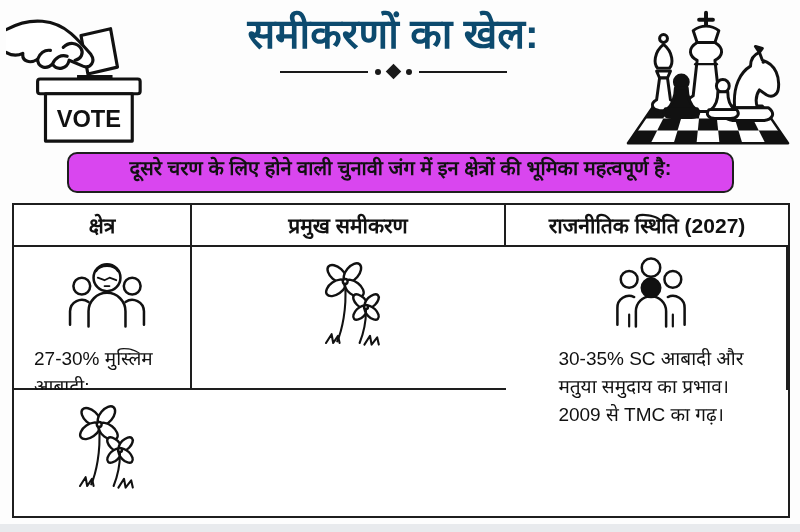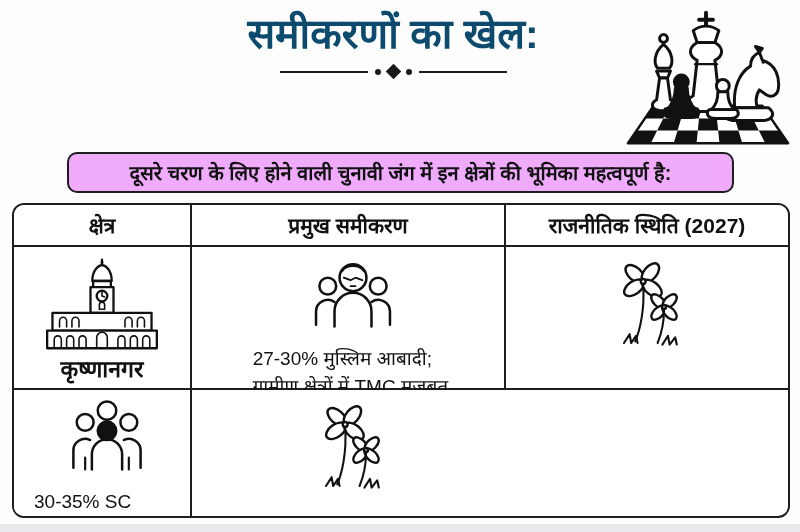--- a/index.html
+++ b/index.html
@@ -19,28 +19,28 @@
   .title-line{font-size:41px;font-weight:800;line-height:56px;color:#0c4a6e;letter-spacing:0;}
   .divider{display:flex;align-items:center;justify-content:center;gap:7px;margin-top:4px;}
   .divider .rule{height:2px;background:#1a1a1a;width:88px;}
   .divider .dot{width:6px;height:6px;border-radius:50%;background:#1a1a1a;}
   .divider .diamond{width:11px;height:11px;background:#1a1a1a;transform:rotate(45deg);}
 
   
   .subtitle{
     position:absolute;left:67px;top:152px;width:667px;height:41px;
     border:2.5px solid #1e1e1e;border-radius:10px;
-    display:flex;align-items:center;justify-content:center;
-    font-size:20px;font-weight:700;background:#f0abfc;box-sizing:border-box;
+    display:flex;align-items:flex-start;justify-content:center;
+    font-size:20px;font-weight:700;background:#d946ef;box-sizing:border-box;
   }
 
   
   .table{
     position:absolute;left:12px;top:203px;width:778px;height:315px;
-    border:2.5px solid #1e1e1e;border-radius:12px;background:#fff;
+    border:2.5px solid #1e1e1e;border-radius:0;background:#fff;
     box-sizing:border-box;overflow:hidden;
     display:grid;
     grid-template-columns:178px 314px 1fr;
     grid-template-rows:42px 143px 1fr;
   }
   .cell{box-sizing:border-box;border-right:2px solid #1e1e1e;border-bottom:2px solid #1e1e1e;
         display:flex;align-items:center;justify-content:center;background:#fff;}
   .cell.last-col{border-right:none;}
   .cell.last-row{border-bottom:none;}
   .th{font-size:21px;font-weight:700;}
@@ -49,20 +49,38 @@
   .info-cell{justify-content:flex-start;gap:16px;padding:8px 10px 8px 20px;flex-direction:column;}
   .info-text{font-size:19px;line-height:28px;font-weight:500;white-space:pre-line;}
   .icon{flex:0 0 auto;}
   svg{display:block;}
 </style>
 </head>
 <body>
 
 <div class="page">
 
+  <div class="ballot-wrap">
+    <svg width="148" height="140" viewBox="0 0 150 142" fill="none" stroke="#111" stroke-width="3.2" stroke-linecap="round" stroke-linejoin="round">
+
+      <path d="M76,30 L106,23 L113,62 L83,69 Z" fill="#fff"></path>
+
+      <path d="M0,24 C26,10 50,14 66,28 C74,35 80,42 86,49 C91,56 86,64 78,61 L64,55 C62,64 52,66 47,59 C41,65 32,62 32,54 C24,59 16,56 17,48 C11,51 5,50 0,47" fill="#fff"></path>
+      <path d="M47,59 C50,52 56,49 62,51"></path>
+      <path d="M32,54 C34,48 39,44 45,45"></path>
+
+      <path d="M58,42 C64,36 72,37 76,43 C79,48 76,54 70,55" fill="#fff"></path>
+
+      <rect x="32" y="74" width="104" height="15" rx="2.5" fill="#fff"></rect>
+      <rect x="72" y="70" width="36" height="5" fill="#111" stroke="none"></rect>
+
+      <rect x="40" y="89" width="88" height="48" fill="#fff"></rect>
+      <text x="84" y="123" text-anchor="middle" font-size="24" font-weight="bold" fill="#111" stroke="none" font-family="Liberation Sans, DejaVu Sans, sans-serif">VOTE</text>
+    </svg>
+  </div>
 
   <div class="title-block">
     <div class="title-line">समीकरणों का खेल:</div>
     <div class="divider">
       <span class="rule"></span>
         <span class="dot"></span>
         <span class="diamond"></span>
         <span class="dot"></span>
         <span class="rule"></span>
     </div>
@@ -124,43 +142,20 @@
   <div class="subtitle">
     <span>दूसरे चरण के लिए होने वाली चुनावी जंग में इन क्षेत्रों की भूमिका महत्वपूर्ण है:</span>
   </div>
 
   <div class="table">
 
     <div class="cell th">क्षेत्र</div>
     <div class="cell th">प्रमुख समीकरण</div>
     <div class="cell th last-col">राजनीतिक स्थिति (2027)</div>
 
-    <div class="cell region-cell">
-      <span class="icon">
-        <svg width="126" height="92" viewBox="0 0 140 104" fill="none" stroke="#111" stroke-width="2.6" stroke-linecap="round" stroke-linejoin="round">
-
-          <path d="M70,2 V8"></path>
-            <circle cx="70" cy="5" r="1.6" fill="#111" stroke="none"></circle>
-          <path d="M59,26 C59,14 66,8 70,8 C74,8 81,14 81,26 Z" fill="#fff"></path>
-          <rect x="60" y="26" width="20" height="7" fill="#fff"></rect>
-
-          <rect x="57" y="33" width="26" height="29" fill="#fff"></rect>
-          <circle cx="70" cy="43" r="6" fill="#fff"></circle>
-          <path d="M70,43 L70,39 M70,43 L73,44" stroke-width="1.8"></path>
-          <path d="M67,53 a3,3 0 0 1 6,0 v5 h-6 Z" fill="#fff" stroke-width="1.8"></path>
-
-          <rect x="14" y="62" width="112" height="20" fill="#fff"></rect>
-          <path d="M22,78 v-7 a4,4 0 0 1 8,0 v7 M36,78 v-7 a4,4 0 0 1 8,0 v7 M96,78 v-7 a4,4 0 0 1 8,0 v7 M110,78 v-7 a4,4 0 0 1 8,0 v7" stroke-width="1.8"></path>
-
-          <rect x="8" y="82" width="124" height="20" fill="#fff"></rect>
-          <path d="M16,100 v-8 a4,4 0 0 1 8,0 v8 M30,100 v-8 a4,4 0 0 1 8,0 v8 M44,100 v-8 a4,4 0 0 1 8,0 v8 M64,100 v-10 a6,6 0 0 1 12,0 v10 M88,100 v-8 a4,4 0 0 1 8,0 v8 M102,100 v-8 a4,4 0 0 1 8,0 v8 M116,100 v-8 a4,4 0 0 1 8,0 v8" stroke-width="1.8"></path>
-        </svg>
-      </span>
-      <span class="region-label">कृष्णानगर</span>
-    </div>
     <div class="cell info-cell">
       <span class="icon">
         <svg width="84" height="74" viewBox="0 0 100 86" fill="none" stroke="#111" stroke-width="3" stroke-linecap="round" stroke-linejoin="round">
           <circle cx="20" cy="36" r="10"></circle>
           <path d="M6,82 V66 a14,14 0 0 1 22,-11"></path>
           <circle cx="80" cy="36" r="10"></circle>
           <path d="M94,82 V66 a14,14 0 0 0 -22,-11"></path>
           <circle cx="50" cy="26" r="16"></circle>
           <path d="M37,18 a14,10 0 0 1 26,0"></path>
           <path d="M39,26 l8,3 l6,-3 l8,3" stroke-width="2.2"></path>

